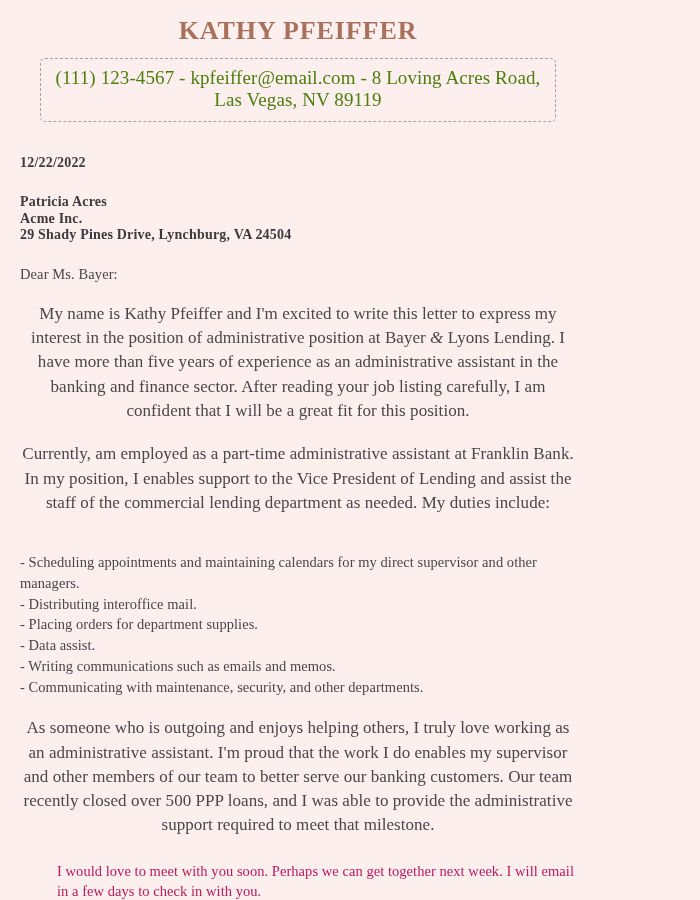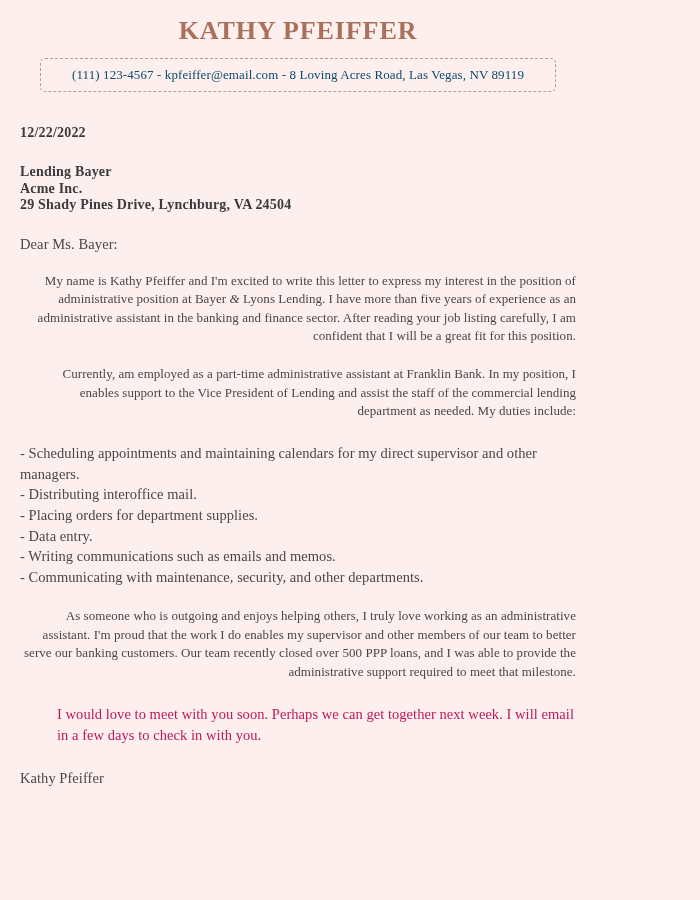--- a/index.html
+++ b/index.html
@@ -39,22 +39,22 @@
   }
 
   .contact-box {
     margin: 12px 40px 0 40px;
     border: 1px dashed #b99b93;
     border-radius: 5px;
     padding: 8px 10px 9px 10px;
     text-align: center;
   }
   .contact-line {
-    font-size: 13px;
-    color: #0c4a6e;
+    font-size: 19px;
+    color: #4d7c0f;
     letter-spacing: 0.1px;
     line-height: 1.2;
   }
 
   
   .letter-body {
     padding: 0 20px;
     margin-top: 33px;
   }
 
@@ -79,29 +79,29 @@
 
   .salutation {
     margin-top: 22px;
     font-size: 14.5px;
     color: #4a464b;
     letter-spacing: 0.1px;
   }
 
   .para {
     margin-top: 19px;
-    font-size: 13px;
+    font-size: 17px;
     line-height: 1.43;
     color: #4a464b;
     letter-spacing: 0.05px;
-    text-align: right;
+    text-align: center;
   }
 
   .duty-list {
-    margin-top: 22px;
+    margin-top: 37px;
     font-size: 14.5px;
     line-height: 1.43;
     color: #4a464b;
     letter-spacing: 0.05px;
   }
   .duty-item {
     text-indent: 0;
   }
 
   .closing {
@@ -136,36 +136,36 @@
     <div class="contact-box">
       <div class="contact-line">(111) 123-4567 - kpfeiffer@email.com - 8 Loving Acres Road, Las Vegas, NV 89119</div>
     </div>
   </div>
 
   <div class="letter-body">
 
     <div class="date-line">12/22/2022</div>
 
     <div class="recipient">
-      <div>Lending Bayer</div>
+      <div>Patricia Acres</div>
       <div>Acme Inc.</div>
       <div>29 Shady Pines Drive, Lynchburg, VA 24504</div>
     </div>
 
     <div class="salutation">Dear Ms. Bayer:</div>
 
     <p class="para"><span>My name is Kathy Pfeiffer and I'm excited to write this letter to express my interest in the position of administrative position at Bayer </span><span class="amp">&amp;</span><span> Lyons Lending. I have more than five years of experience as an administrative assistant in the banking and finance sector. After reading your job listing carefully, I am confident that I will be a great fit for this position.</span></p>
 
     <p class="para">Currently, am employed as a part-time administrative assistant at Franklin Bank. In my position, I enables support to the Vice President of Lending and assist the staff of the commercial lending department as needed. My duties include:</p>
 
     <div class="duty-list">
       <div class="duty-item">- Scheduling appointments and maintaining calendars for my direct supervisor and other managers.</div>
       <div class="duty-item">- Distributing interoffice mail.</div>
       <div class="duty-item">- Placing orders for department supplies.</div>
-      <div class="duty-item">- Data entry.</div>
+      <div class="duty-item">- Data assist.</div>
       <div class="duty-item">- Writing communications such as emails and memos.</div>
       <div class="duty-item">- Communicating with maintenance, security, and other departments.</div>
     </div>
 
     <p class="para">As someone who is outgoing and enjoys helping others, I truly love working as an administrative assistant. I'm proud that the work I do enables my supervisor and other members of our team to better serve our banking customers. Our team recently closed over 500 PPP loans, and I was able to provide the administrative support required to meet that milestone.</p>
 
     <p class="closing">I would love to meet with you soon. Perhaps we can get together next week. I will email in a few days to check in with you.</p>
 
     <div class="sign-off">
       <div>Kathy Pfeiffer</div>

